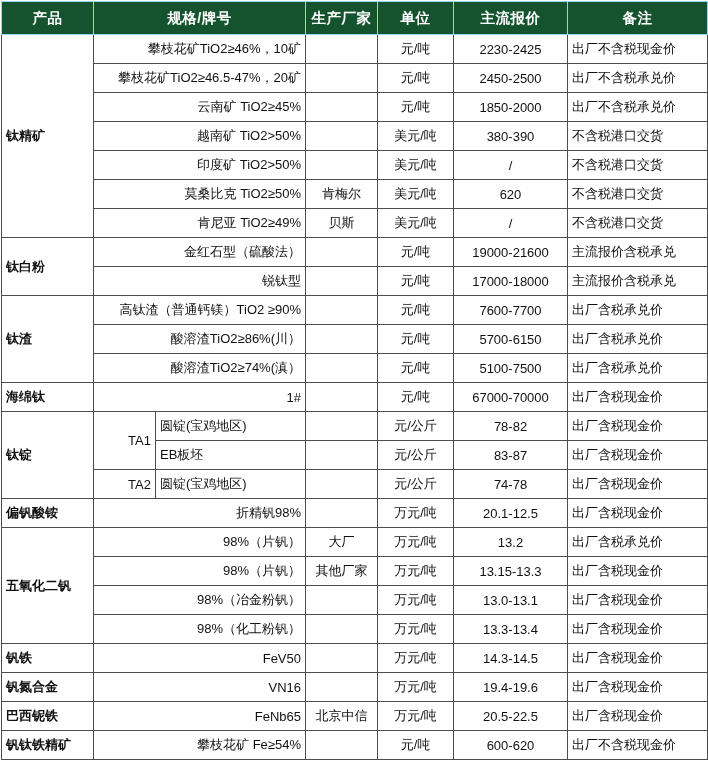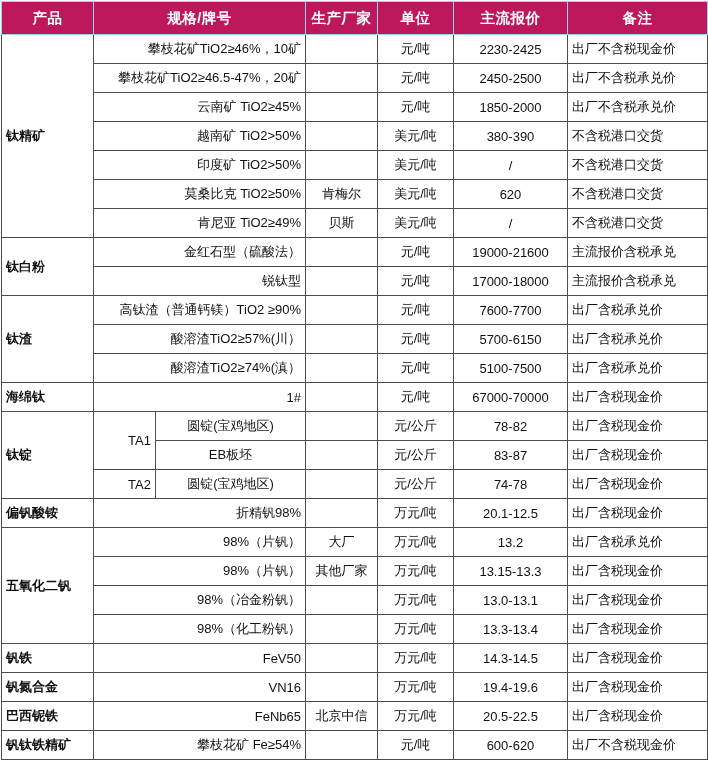--- a/index.html
+++ b/index.html
@@ -21,21 +21,21 @@
   }
   #price-table col.c-product   { width: 92px; }
   #price-table col.c-spec-a    { width: 62px; }
   #price-table col.c-spec-b    { width: 150px; }
   #price-table col.c-factory   { width: 72px; }
   #price-table col.c-unit      { width: 76px; }
   #price-table col.c-price     { width: 114px; }
   #price-table col.c-remark    { width: 140px; }
 
   #price-table th {
-    background: #be185d;
+    background: #14532d;
     color: #ffffff;
     font-size: 14.5px;
     font-weight: bold;
     height: 30px;
     border: 1px solid #9ad4f0;
     text-align: center;
     vertical-align: middle;
     letter-spacing: 0.5px;
   }
   #price-table td {
@@ -50,21 +50,21 @@
   td.prod {
     text-align: left;
     font-weight: bold;
     font-size: 13.5px;
   }
   td.spec {
     text-align: right;
     padding-left: 6px;
   }
   td.spec-sub {
-    text-align: center;
+    text-align: left;
     padding-left: 6px;
   }
   td.ctr {
     text-align: center;
   }
   td.remark {
     text-align: left;
     font-size: 12.5px;
   }
 </style>
@@ -159,21 +159,21 @@
       </tr>
       <tr>
         <td class="prod" rowspan="3">钛渣</td>
         <td class="spec" colspan="2">高钛渣（普通钙镁）TiO2 ≥90%</td>
         <td class="ctr"></td>
         <td class="ctr">元/吨</td>
         <td class="ctr">7600-7700</td>
         <td class="remark">出厂含税承兑价</td>
       </tr>
       <tr>
-        <td class="spec" colspan="2">酸溶渣TiO2≥57%(川）</td>
+        <td class="spec" colspan="2">酸溶渣TiO2≥86%(川）</td>
         <td class="ctr"></td>
         <td class="ctr">元/吨</td>
         <td class="ctr">5700-6150</td>
         <td class="remark">出厂含税承兑价</td>
       </tr>
       <tr>
         <td class="spec" colspan="2">酸溶渣TiO2≥74%(滇）</td>
         <td class="ctr"></td>
         <td class="ctr">元/吨</td>
         <td class="ctr">5100-7500</td>

